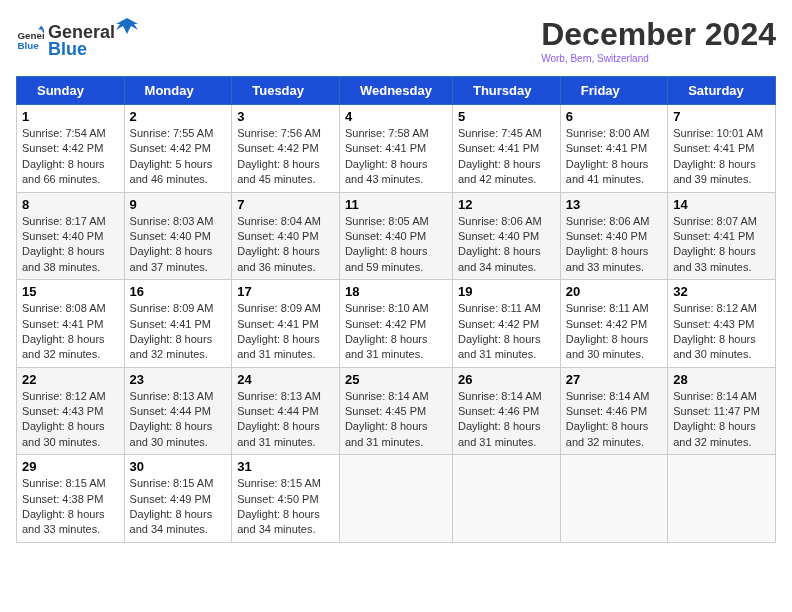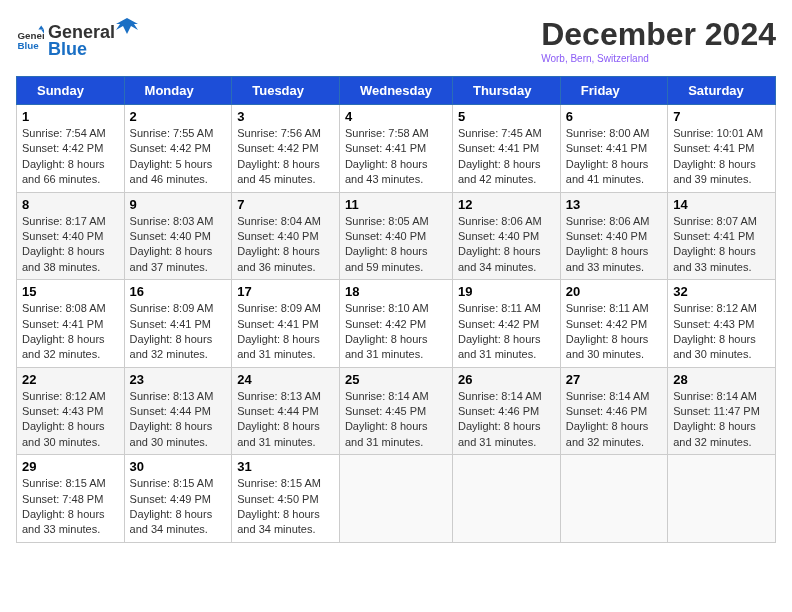--- a/index.html
+++ b/index.html
@@ -346,21 +346,21 @@
           <span>Sunset: 11:47 PM</span><br>
           <span>Daylight: 8 hours and 32 minutes.</span>
         </div>
       </td>
       </tr>
       <tr>
         <td>
         <span class="day-num">29</span>
         <div class="day-info">
           <span>Sunrise: 8:15 AM</span><br>
-          <span>Sunset: 7:48 PM</span><br>
+          <span>Sunset: 4:38 PM</span><br>
           <span>Daylight: 8 hours and 33 minutes.</span>
         </div>
       </td>
         <td>
         <span class="day-num">30</span>
         <div class="day-info">
           <span>Sunrise: 8:15 AM</span><br>
           <span>Sunset: 4:49 PM</span><br>
           <span>Daylight: 8 hours and 34 minutes.</span>
         </div>

